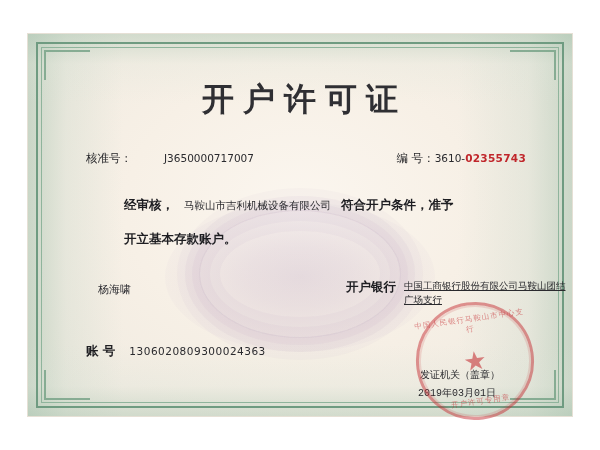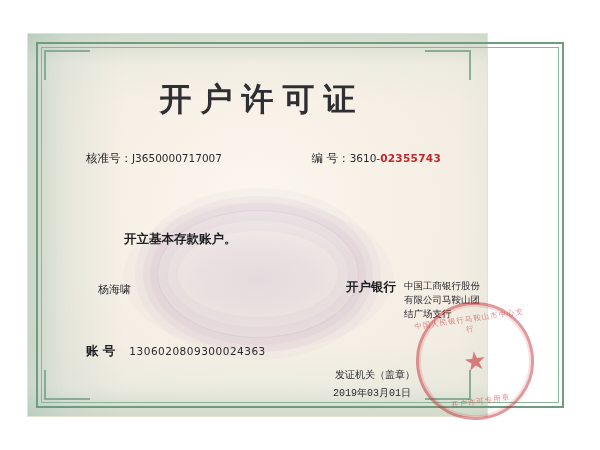--- a/index.html
+++ b/index.html
@@ -19,21 +19,21 @@
     width: 600px;
     height: 450px;
     background: #ffffff;
   }
 
   
   #certificate {
     position: absolute;
     left: 28px;
     top: 34px;
-    width: 459px;
+    width: 544px;
     height: 382px;
     background:
       radial-gradient(ellipse at 50% 45%, #fbf6ef 0%, #f7f0e6 45%, #f2ece2 75%, #efe9de 100%);
     box-shadow: 0 0 0 1px #e6e0d5;
   }
 
   
   #paper-wash {
     position: absolute;
     inset: 0;
@@ -166,21 +166,21 @@
     font-size: 10px;
     color: #2a2a2e;
   }
   .red {
     color: #c0262b;
     font-weight: bold;
     letter-spacing: .3px;
   }
 
   
-  #row-approve { left: 58px; top: 117px; }
+  #row-approve { left: 58px; top: 117px; gap: 32px; }
   #row-number  { right: 46px; top: 117px; }
 
   #row-line1   { left: 96px; top: 163px; }
   #row-line2   { left: 96px; top: 197px; }
 
   #row-legal   { left: 58px; top: 248px; }
   #row-bank    { left: 318px; top: 245px; align-items: flex-start; }
 
   #row-account { left: 58px; top: 295px; }
 
@@ -273,32 +273,37 @@
       <span class="lbl">核准号：</span>
       <span class="val">J3650000717007</span>
     </div>
 
     <div class="row" id="row-number">
       <span class="lbl">编 号：</span>
       <span class="val">3610-</span>
       <span class="val red">02355743</span>
     </div>
 
+    <div class="row" id="row-line1">
+      <span class="lbl-b">经审核，</span>
+      <span class="val" style="padding:0 10px;">马鞍山市吉利机械设备有限公司</span>
+      <span class="lbl-b">符合开户条件，准予</span>
+    </div>
 
     <div class="row" id="row-line2">
       <span class="lbl-b">开立基本存款账户。</span>
     </div>
 
     <div class="row" id="row-legal">
       <span class="sig" style="padding-left:12px;">杨海啸</span>
     </div>
 
     <div class="row" id="row-bank">
       <span class="lbl-b">开户银行</span>
-      <span class="bank-val" style="padding-left:8px;">中国工商银行股份有限公司马鞍山团结广场支行</span>
+      <span class="bank-val" style="padding-left:8px;text-decoration:underline;">中国工商银行股份有限公司马鞍山团结广场支行</span>
     </div>
 
     <div class="row" id="row-account">
       <span class="lbl-b">账 号</span>
       <span class="val" style="padding-left:14px;letter-spacing:.5px;margin-top:16px;">1306020809300024363</span>
     </div>
 
     <div class="row" id="row-issuer">
       <span class="val-sm">发证机关（盖章）</span>
     </div>

